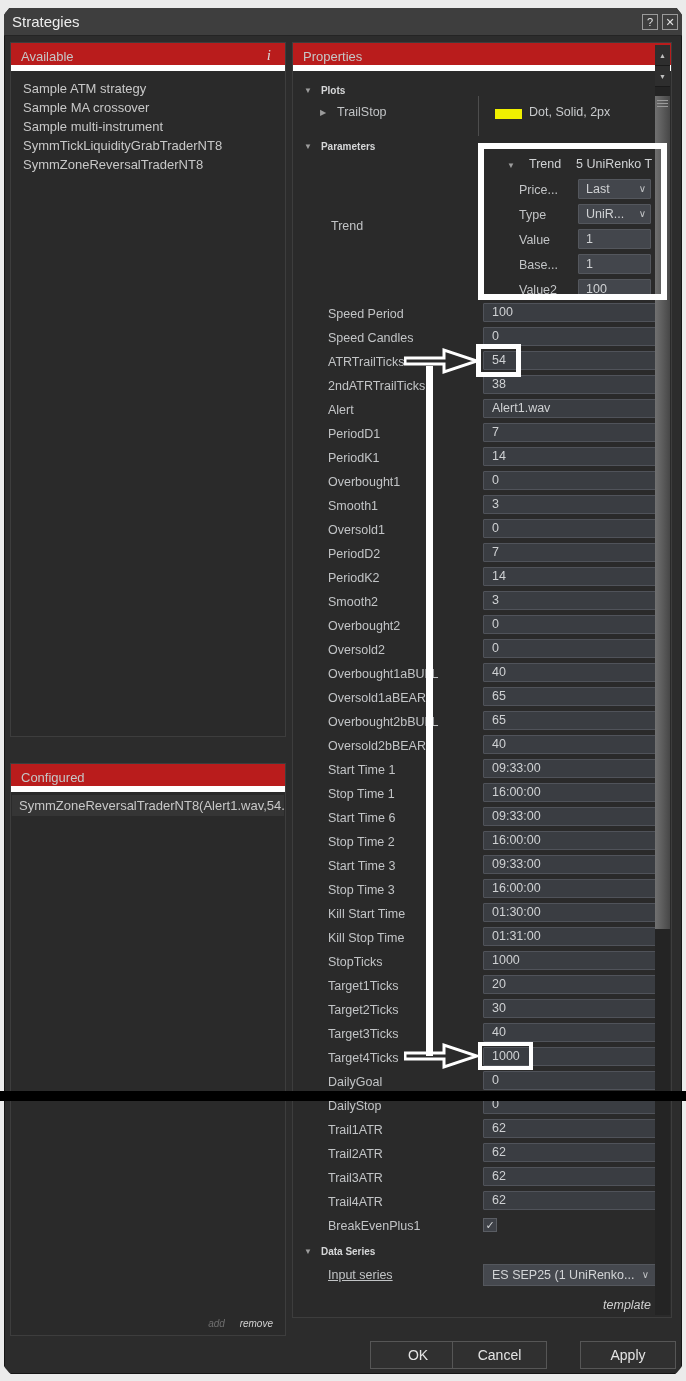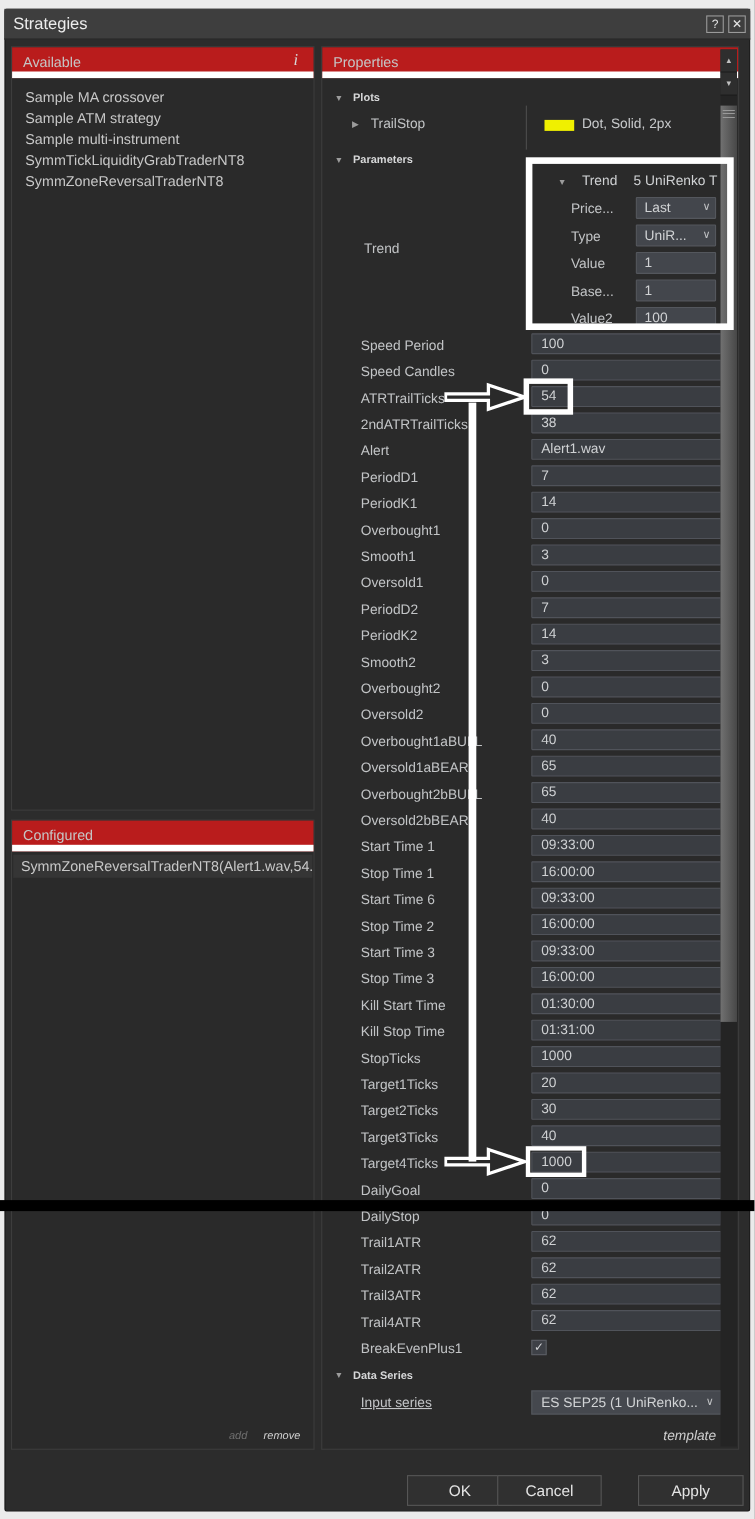--- a/index.html
+++ b/index.html
@@ -1,18 +1,18 @@
 <!DOCTYPE html>
 <html><head>
 <meta charset="utf-8">
 <style>
   * { margin:0; padding:0; box-sizing:border-box; }
   html,body { width:686px; height:1381px; }
   body { font-family:"Liberation Sans","DejaVu Sans",sans-serif; background:#ebebeb; }
-  .page { position:relative; width:686px; height:1381px; overflow:hidden; background:#ebebeb; }
+  .page { position:relative; width:686px; height:1381px; overflow:hidden; background:#ebebeb;border-radius:30px; }
 
   
   .window { position:absolute; left:4px; top:8px; right:4px; bottom:7px; background:#2c2c2c;
             border:1px solid #161616; border-radius:2px; }
   .titlebar { position:absolute; left:4px; top:8px; right:4px; height:28px; background:#3e3e3e;
               border-bottom:1px solid #242424; }
   .title { position:absolute; left:8px; top:5px; font-size:15px; color:#ededed; white-space:nowrap; }
   .tb-btn { position:absolute; top:6px; width:16px; height:16px; border:1px solid #9a9a9a;
             color:#e2e2e2; font-size:11px; line-height:14px; text-align:center; background:#3e3e3e; }
   .tb-help { right:24px; }
@@ -25,21 +25,21 @@
   .phead .ph-label { position:absolute; left:10px; top:6px; font-size:13px; color:#c6c6c6; }
   .info { position:absolute; right:14px; top:4px; font-family:"Liberation Serif","DejaVu Serif",serif;
           font-style:italic; font-size:15px; color:#d8d8d8; }
 
   
   .avail { left:10px; top:42px; width:276px; height:695px; }
   .plist { position:absolute; left:0; top:36px; right:0; }
   .litem { height:19px; line-height:19px; padding-left:12px; font-size:13px; color:#c8c8c8; white-space:nowrap; }
 
   
-  .conf { left:10px; top:745px; width:276px; height:573px; }
+  .conf { left:10px; top:763px; width:276px; height:573px; }
   .citem { position:absolute; left:1px; right:1px; top:31px; height:21px; line-height:21px;
            background:#353535; font-size:13px; color:#c8c8c8; padding-left:7px;
            white-space:nowrap; overflow:hidden; }
   .cfoot { position:absolute; right:12px; bottom:6px; font-size:10px; font-style:italic; }
   .add-link { color:#6f6f6f; margin-right:12px; }
   .remove-link { color:#d2d2d2; }
 
   
   .props { left:292px; top:42px; width:380px; height:1276px; }
   .sec { position:absolute; left:0; height:18px; white-space:nowrap; }
@@ -125,23 +125,23 @@
     <span class="tb-btn tb-close">✕</span>
   </div>
 
   <div class="panel avail">
     <div class="phead">
       <span class="ph-label">Available</span>
       <span class="info">i</span>
     </div>
     <div class="plist">
 
+        <div class="litem">Sample ATM strategy</div>
+
         <div class="litem">Sample MA crossover</div>
-
-        <div class="litem">Sample ATM strategy</div>
 
         <div class="litem">Sample multi-instrument</div>
 
 
         <div class="litem">SymmTickLiquidityGrabTraderNT8</div>
 
         <div class="litem">SymmZoneReversalTraderNT8</div>
       </div>
   </div>
 

